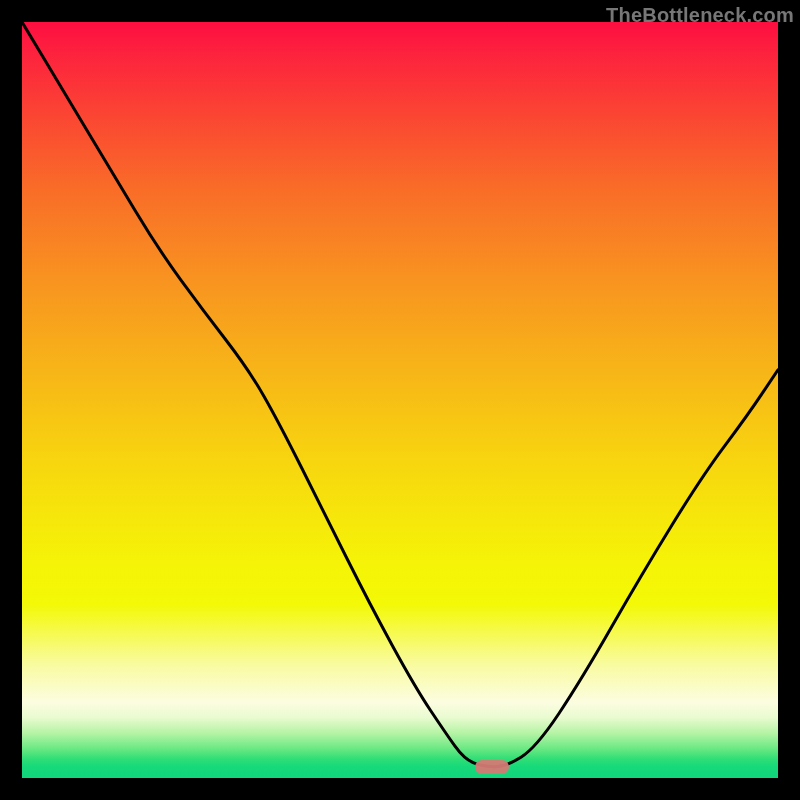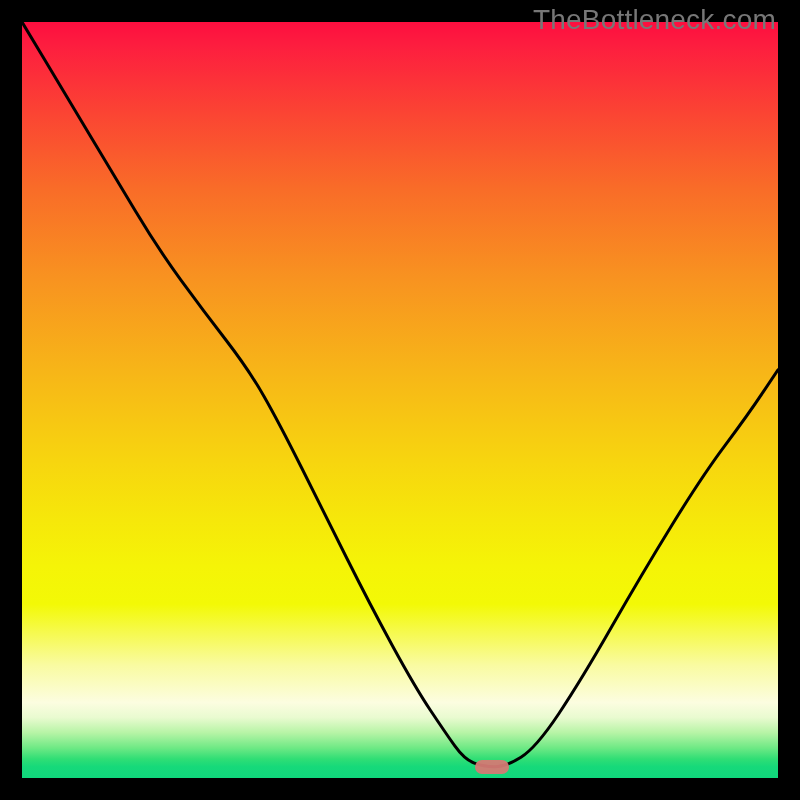--- a/index.html
+++ b/index.html
@@ -58,23 +58,23 @@
     width: 34px;
     height: 14px;
     border-radius: 8px;
     background: #d47a74;
     opacity: 0.95;
     transform: translate(-50%, -50%);
   }
   .watermark {
     position: absolute;
     top: 4px;
-    right: 24px;
-    font-size: 28px;
-    font-weight: 400;
+    right: 6px;
+    font-size: 20px;
+    font-weight: 700;
     color: #777777;
     letter-spacing: 0.2px;
     -webkit-font-smoothing: antialiased;
   }
 </style>
 </head>
 <body>
 
 <div class="frame">
   <div class="plot">

